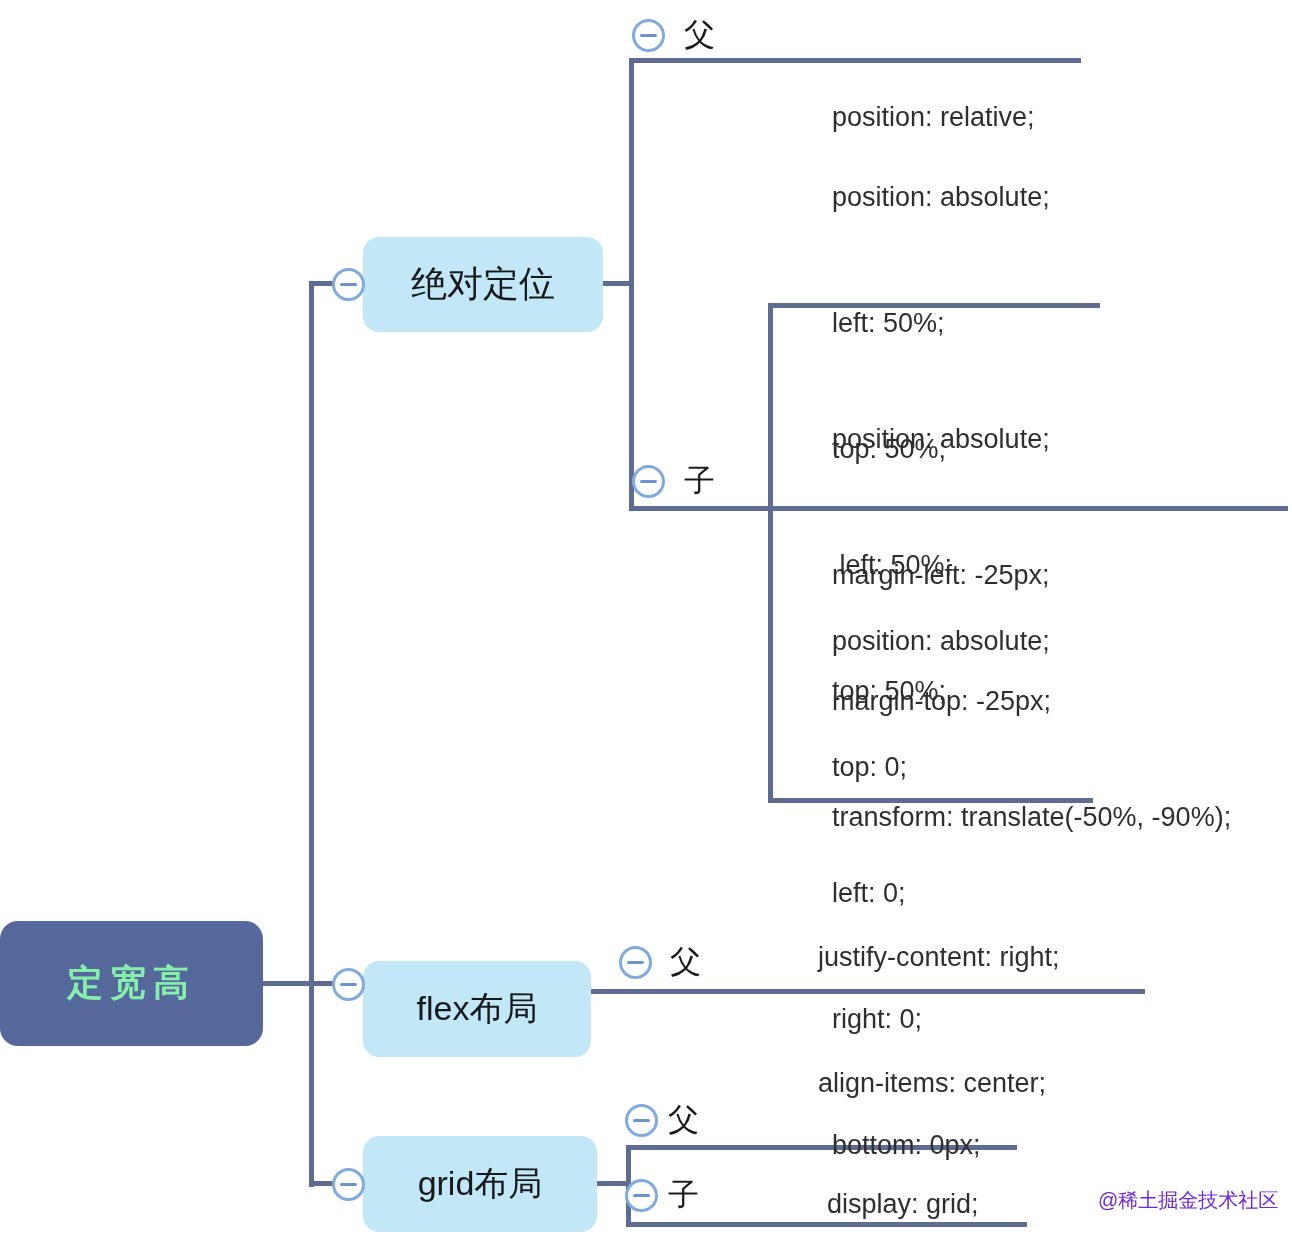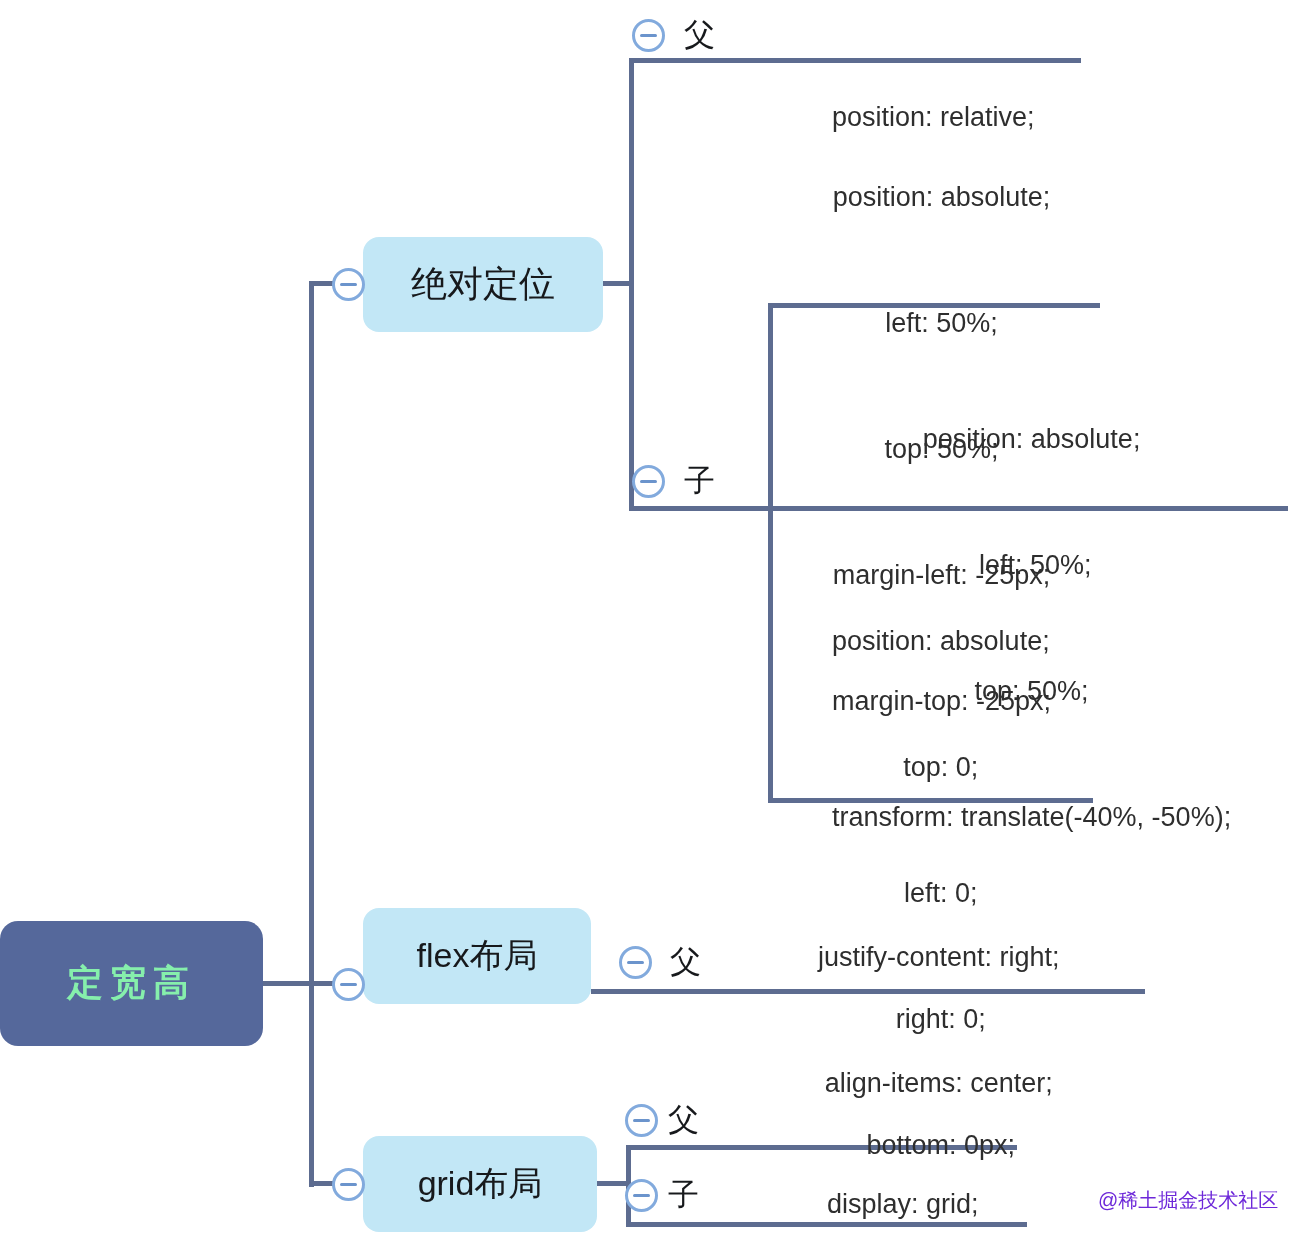--- a/index.html
+++ b/index.html
@@ -62,21 +62,21 @@
     white-space:pre;
   }
   
   .code-block{
     position:absolute;
     font-size:27px;
     line-height:42px;
     color:#2E2E2E;
     white-space:pre;
   }
-  .code-block div{height:42px;text-align:center;}
+  .code-block div{height:42px;}
   
   .watermark{
     position:absolute;
     font-size:20px;
     color:#6d28d9;
     white-space:pre;
   }
 </style>
 </head>
 <body>
@@ -104,21 +104,21 @@
   <div class="hline" style="left:626px;top:1222px;width:401px;"></div>
 
   <div class="topic root-topic" style="left:0px;top:921px;width:263px;height:125px;">
     <span>定宽高</span>
   </div>
 
   <div class="topic branch-topic" style="left:363px;top:237px;width:240px;height:95px;">
     <span>绝对定位</span>
   </div>
 
-  <div class="topic branch-topic" style="left:363px;top:908px;width:228px;height:96px;font-size:34px;">
+  <div class="topic branch-topic" style="left:363px;top:961px;width:228px;height:96px;font-size:34px;">
     <span>flex布局</span>
   </div>
 
   <div class="topic branch-topic" style="left:363px;top:1136px;width:234px;height:96px;font-size:34px;">
     <span>grid布局</span>
   </div>
 
   <div class="collapse" style="left:332px;top:268px;"></div>
   <div class="collapse" style="left:332px;top:968px;"></div>
   <div class="collapse" style="left:332px;top:1168px;"></div>
@@ -143,21 +143,21 @@
     <div>left: 50%;</div>
     <div>top: 50%;</div>
     <div>margin-left: -25px;</div>
     <div>margin-top: -25px;</div>
   </div>
 
   <div class="code-block" style="left:832px;top:334px;">
     <div>position: absolute;</div>
     <div> left: 50%;</div>
     <div>top: 50%;</div>
-    <div>transform: translate(-40%, -50%);</div>
+    <div>transform: translate(-50%, -90%);</div>
   </div>
 
   <div class="code-block" style="left:832px;top:536px;">
     <div>position: absolute;</div>
     <div>top: 0;</div>
     <div>left: 0;</div>
     <div>right: 0;</div>
     <div>bottom: 0px;</div>
     
   </div>

